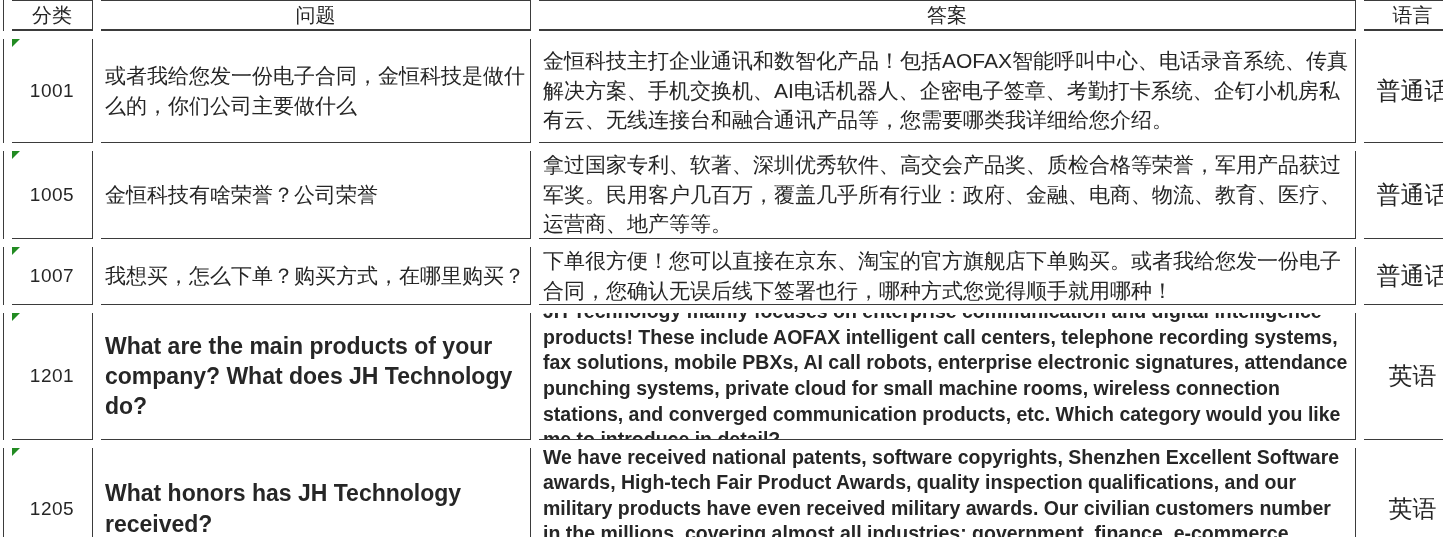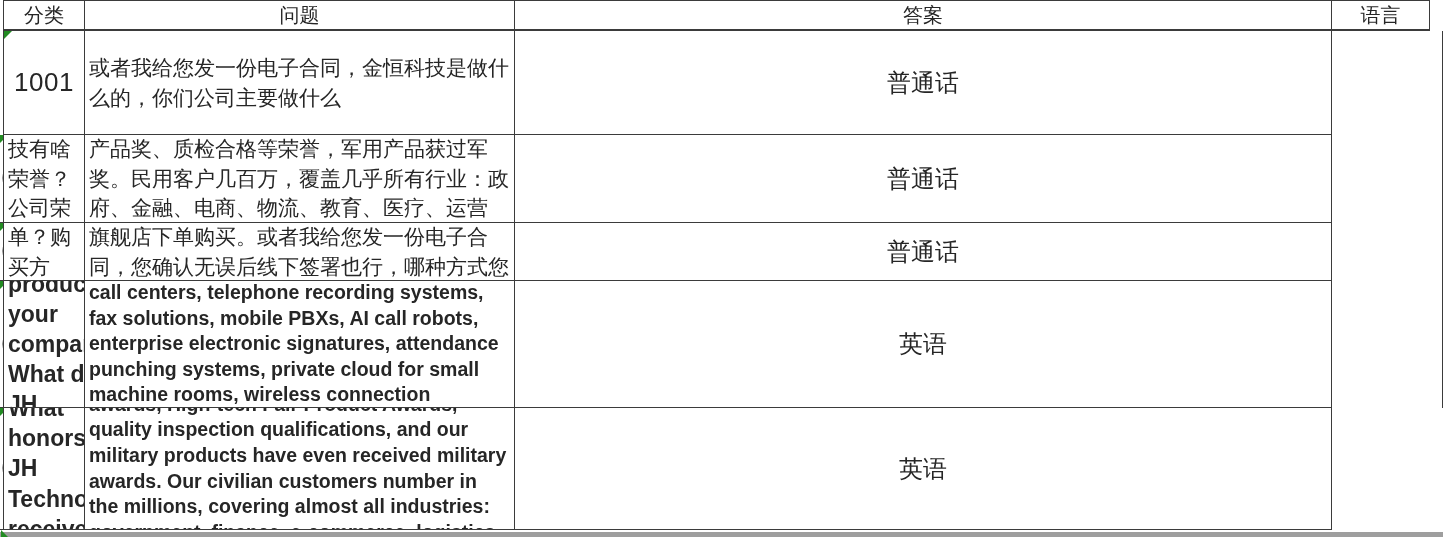--- a/index.html
+++ b/index.html
@@ -5,41 +5,42 @@
   html,body{margin:0;padding:0;background:#fff;}
   body{font-family:"Liberation Sans","DejaVu Sans",sans-serif;color:#262626;}
   .sheet{
     position:relative;
     width:1281px;height:537px;
     background:#fff;
     display:grid;
     grid-template-columns:4px 81px 430px 817px 98px 13px;
     grid-template-rows:31px 104px 88px 58px 127px 122px 7px;
     box-sizing:border-box;
+    gap:8px;
   }
   .cell{
     box-sizing:border-box;
     position:relative;
     border-right:1px solid #3b3b3b;
     border-bottom:1px solid #3b3b3b;
     overflow:hidden;
     display:flex;
     align-items:center;
     background:#fff;
   }
   .sliver{border:none;background:#fff;}
   .sliver-left{border-right:1px solid #3b3b3b;}
   .hdr{
     border-top:1px solid #3b3b3b;
     border-bottom:2px solid #3b3b3b;
     justify-content:center;
     font-size:20px;
   }
   .hdr-sliver{border-bottom:none;}
-  .cat{justify-content:center;font-size:26px;letter-spacing:0.5px;}
+  .cat{justify-content:center;font-size:19px;letter-spacing:0.5px;}
   .lang{justify-content:center;font-size:24px;}
   .q,.a{padding:1px 3px 1px 4px;text-align:left;}
   .zh{font-size:21px;line-height:1.42;}
   .en{font-size:19.5px;line-height:1.31;font-weight:bold;}
   .q.en{font-size:23px;}
   
   .tri{
     position:absolute;top:0;left:0;width:0;height:0;
     border-top:8px solid #228b22;
     border-right:8px solid transparent;
@@ -72,20 +73,21 @@
   <div class="cell hdr">答案</div>
   <div class="cell hdr">语言</div>
   <div class="cell sliver hdr-sliver"></div>
 
   <div class="cell sliver sliver-left"></div>
   <div class="cell cat">
     <span class="tri"></span>
     <span>1001</span>
   </div>
   <div class="cell q zh">或者我给您发一份电子合同，金恒科技是做什么的，你们公司主要做什么</div>
+  <div class="cell a zh">金恒科技主打企业通讯和数智化产品！包括AOFAX智能呼叫中心、电话录音系统、传真解决方案、手机交换机、AI电话机器人、企密电子签章、考勤打卡系统、企钉小机房私有云、无线连接台和融合通讯产品等，您需要哪类我详细给您介绍。</div>
   <div class="cell lang">普通话</div>
   <div class="cell sliver"></div>
 
   <div class="cell sliver sliver-left"></div>
   <div class="cell cat">
     <span class="tri"></span>
     <span>1005</span>
   </div>
   <div class="cell q zh">金恒科技有啥荣誉？公司荣誉</div>
   <div class="cell a zh">拿过国家专利、软著、深圳优秀软件、高交会产品奖、质检合格等荣誉，军用产品获过军奖。民用客户几百万，覆盖几乎所有行业：政府、金融、电商、物流、教育、医疗、运营商、地产等等。</div>

